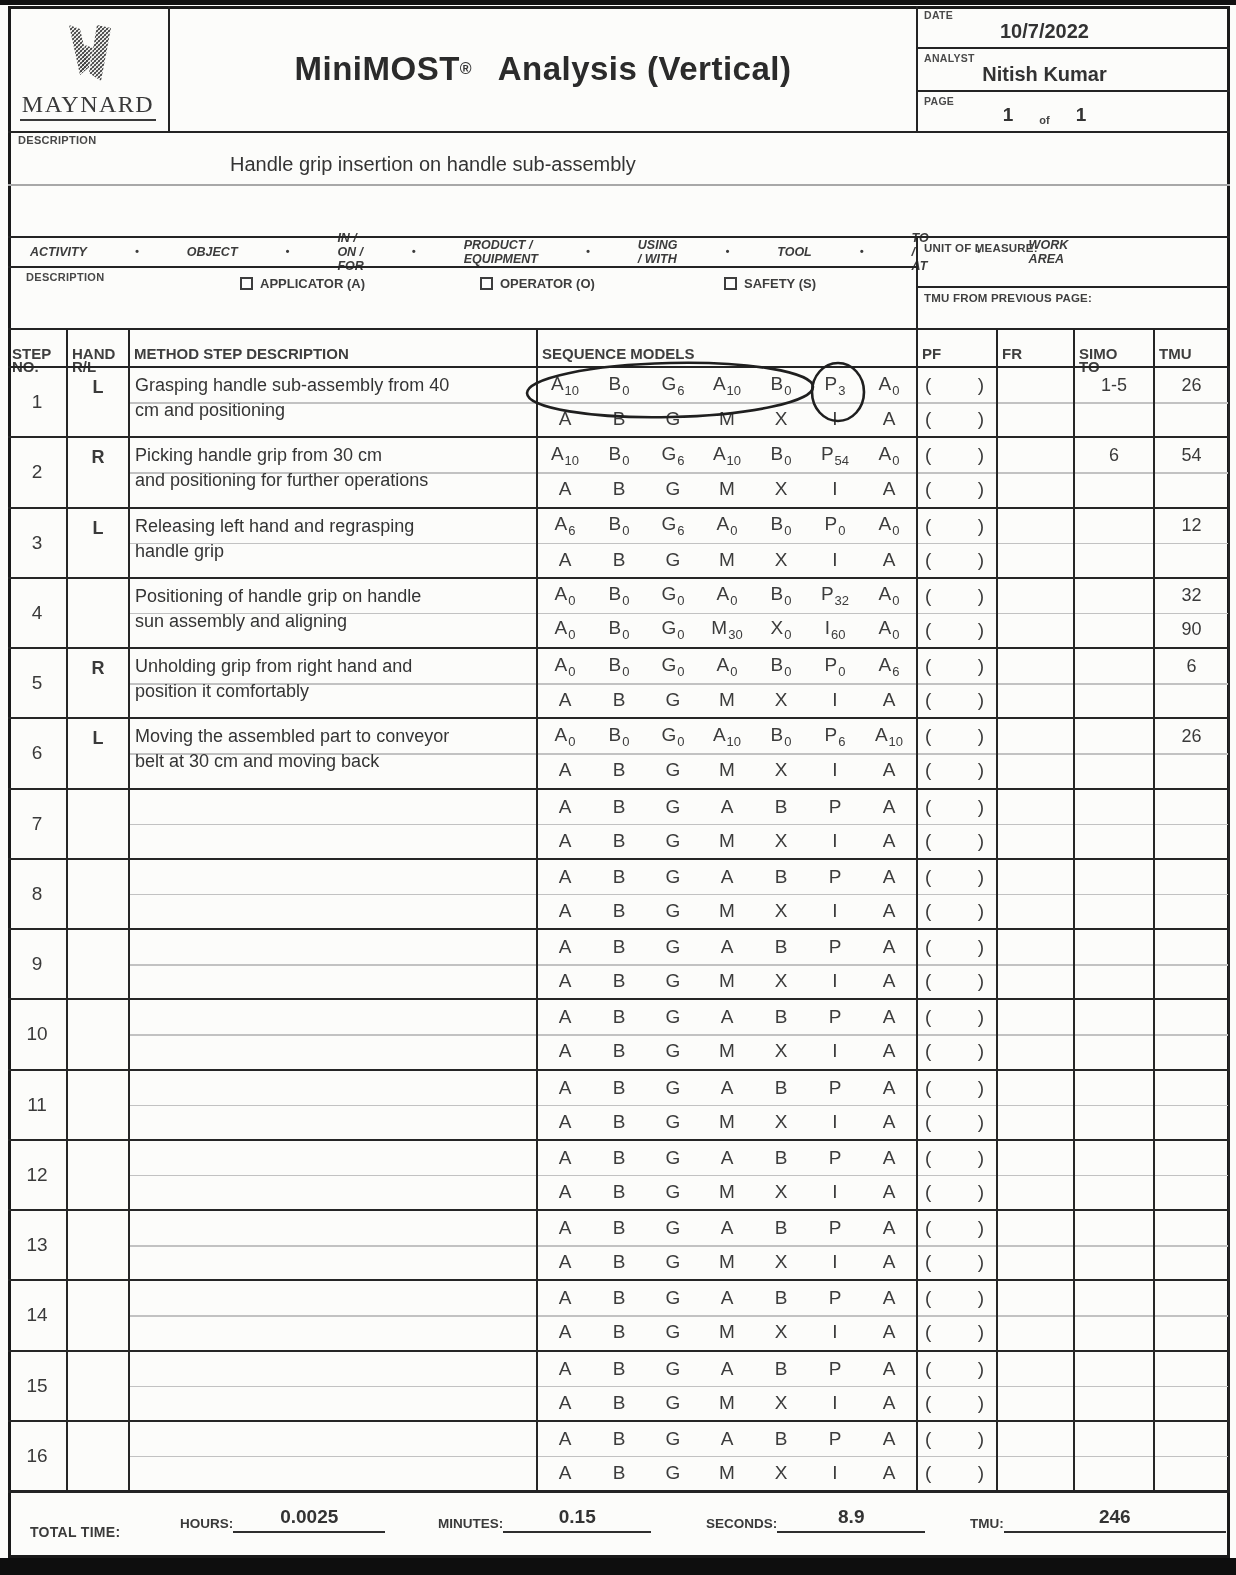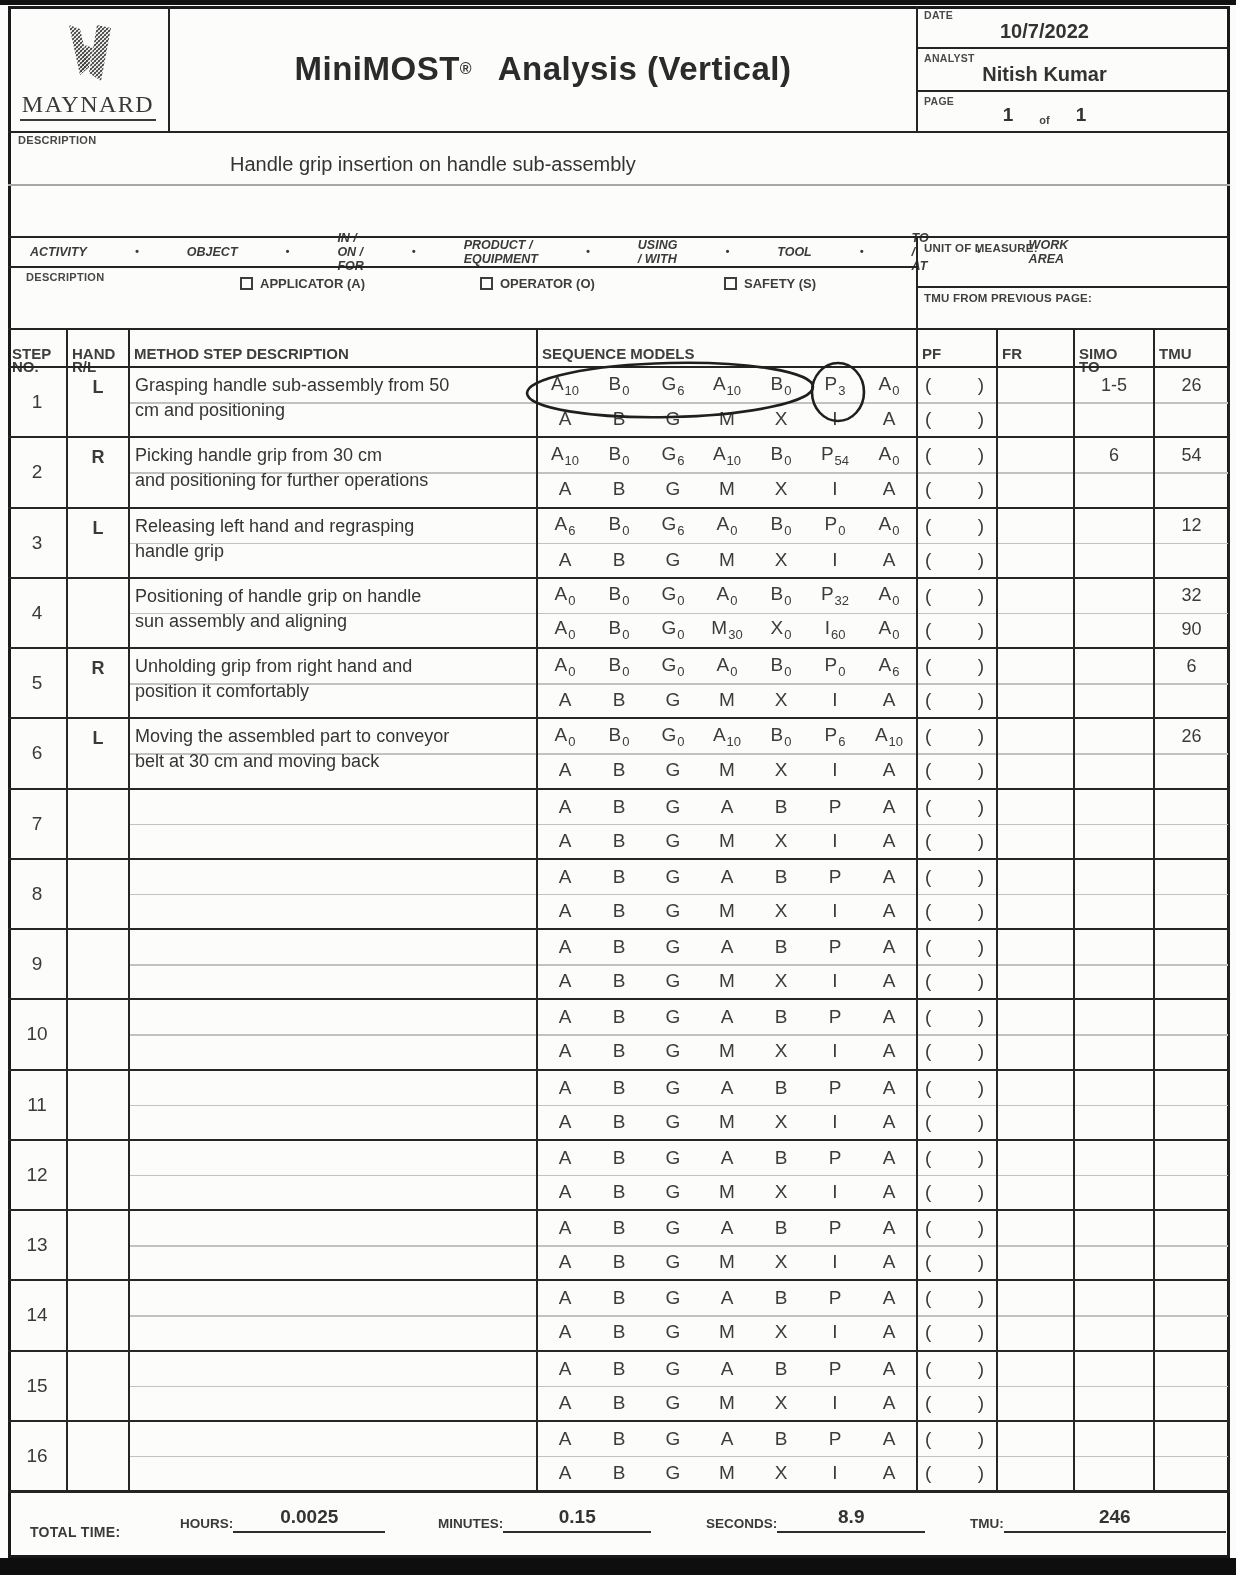--- a/index.html
+++ b/index.html
@@ -189,21 +189,21 @@
     <div class="c w-fr">FR</div>
     <div class="c w-simo">SIMO
 TO</div>
     <div class="c w-tmu">TMU</div>
   </div>
 
   <div class="tbody">
       <div class="trow">
         <div class="c w-step cell-step">1</div>
         <div class="c w-hand cell-hand">L</div>
-        <div class="c w-desc cell-desc">Grasping handle sub-assembly from 50
+        <div class="c w-desc cell-desc">Grasping handle sub-assembly from 40
 cm and positioning</div>
         <div class="c w-seq cell-seq">
           <div class="seqline">
             <span class="slot"><span>A</span><span class="code-sub">10</span></span>
             <span class="slot"><span>B</span><span class="code-sub">0</span></span>
             <span class="slot"><span>G</span><span class="code-sub">6</span></span>
             <span class="slot"><span>A</span><span class="code-sub">10</span></span>
             <span class="slot"><span>B</span><span class="code-sub">0</span></span>
             <span class="slot"><span>P</span><span class="code-sub">3</span></span>
             <span class="slot"><span>A</span><span class="code-sub">0</span></span>

